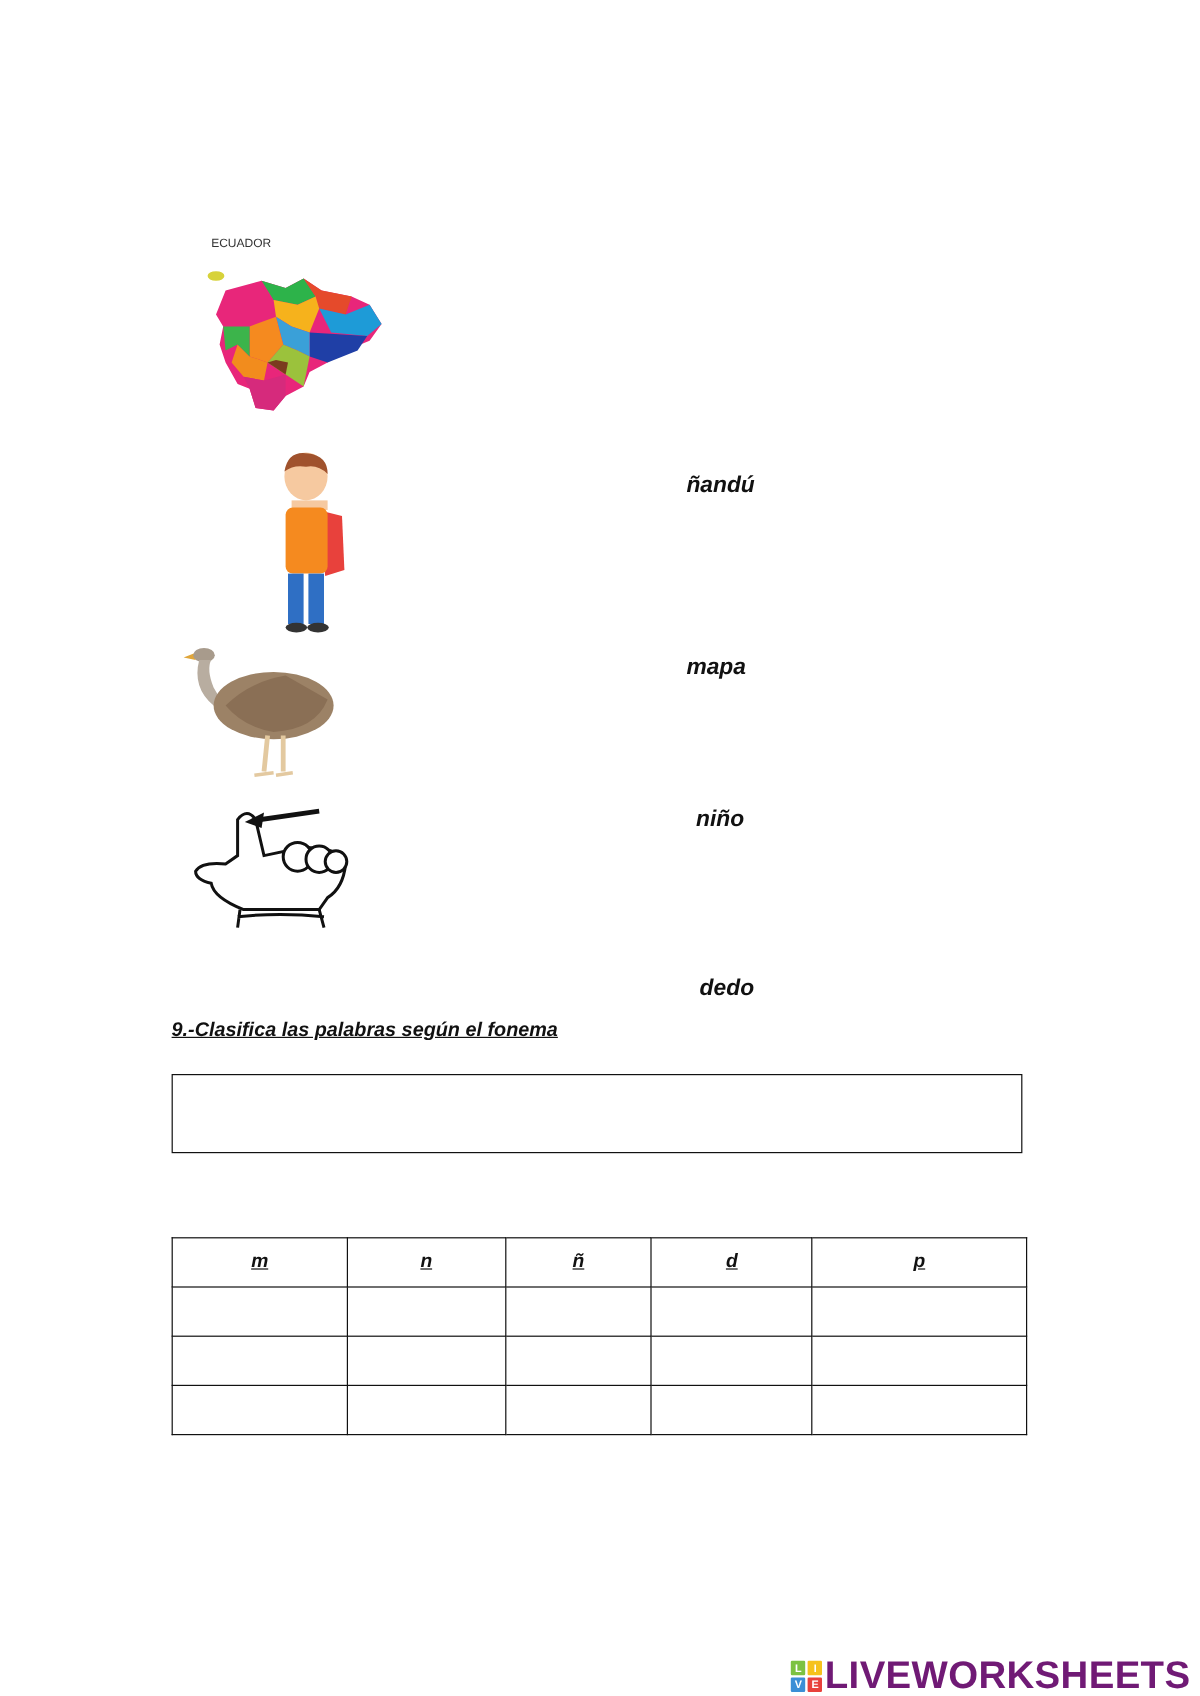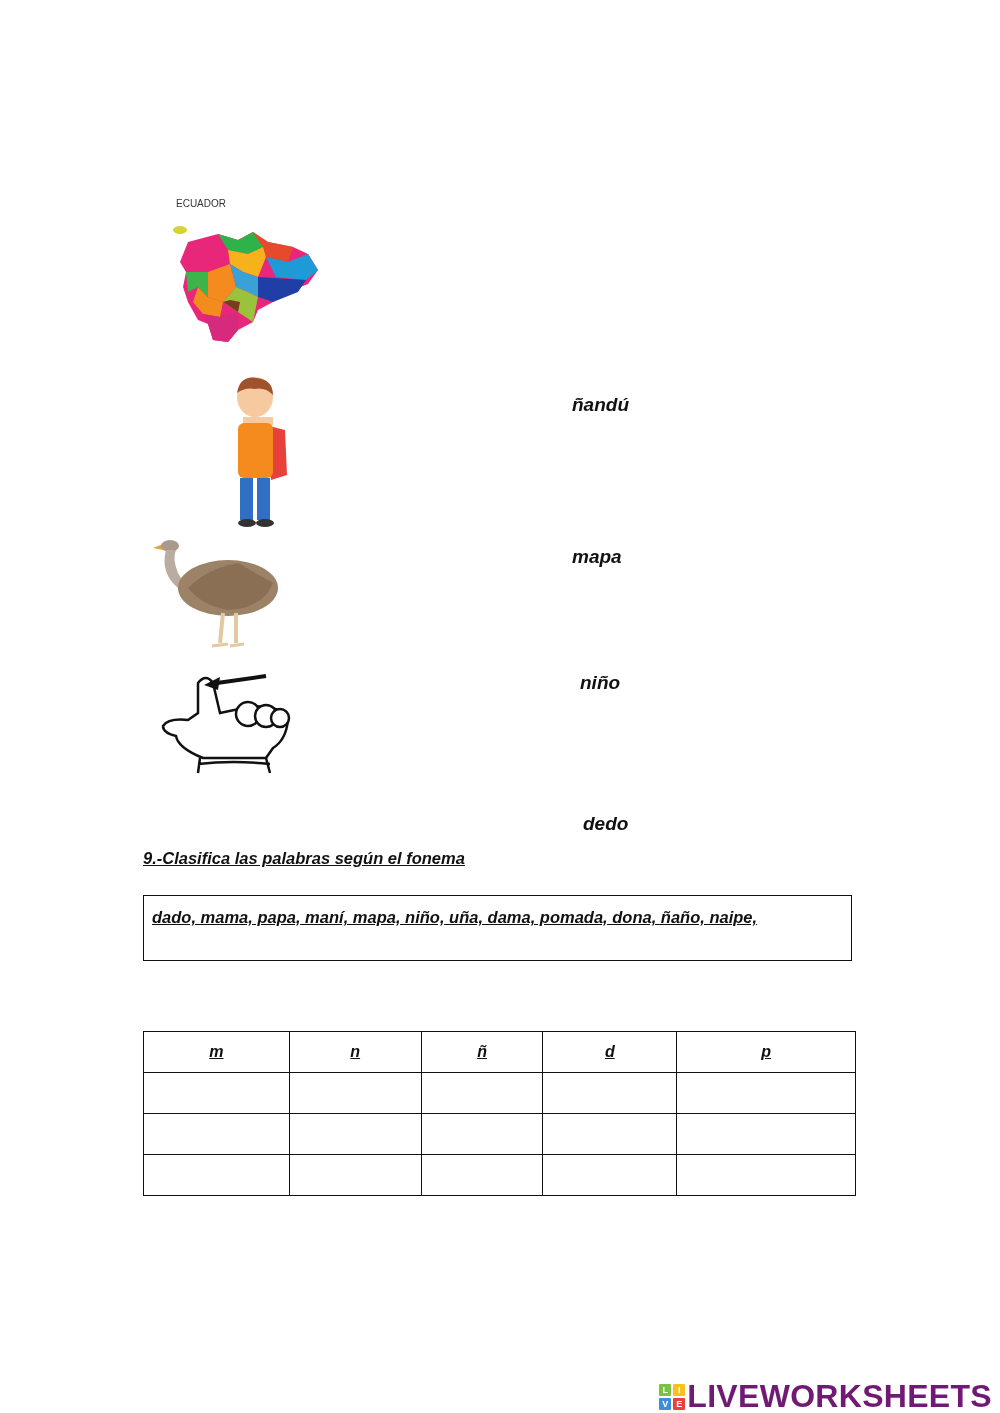--- a/index.html
+++ b/index.html
@@ -94,21 +94,20 @@
     <line x1="52" y1="16" x2="108" y2="8" stroke="#111" stroke-width="4"></line>
     <polygon points="46,17 62,9 60,22" fill="#111"></polygon>
   </svg>
 </div>
 
 <div class="abs word" style="left:583px; top:777px;">dedo</div>
 
 <div class="abs q2">9.-Clasifica las palabras según el fonema</div>
 
 <div class="abs wordbox">
-  <div><span>dado, mama, papa, maní, mapa, niño, uña, dama, pomada, dona, ñaño, naipe,</span></div>
 </div>
 
 <table class="grid">
   <colgroup>
     <col style="width:146px">
       <col style="width:132px">
       <col style="width:122px">
       <col style="width:134px">
       <col style="width:179px">
   </colgroup>

